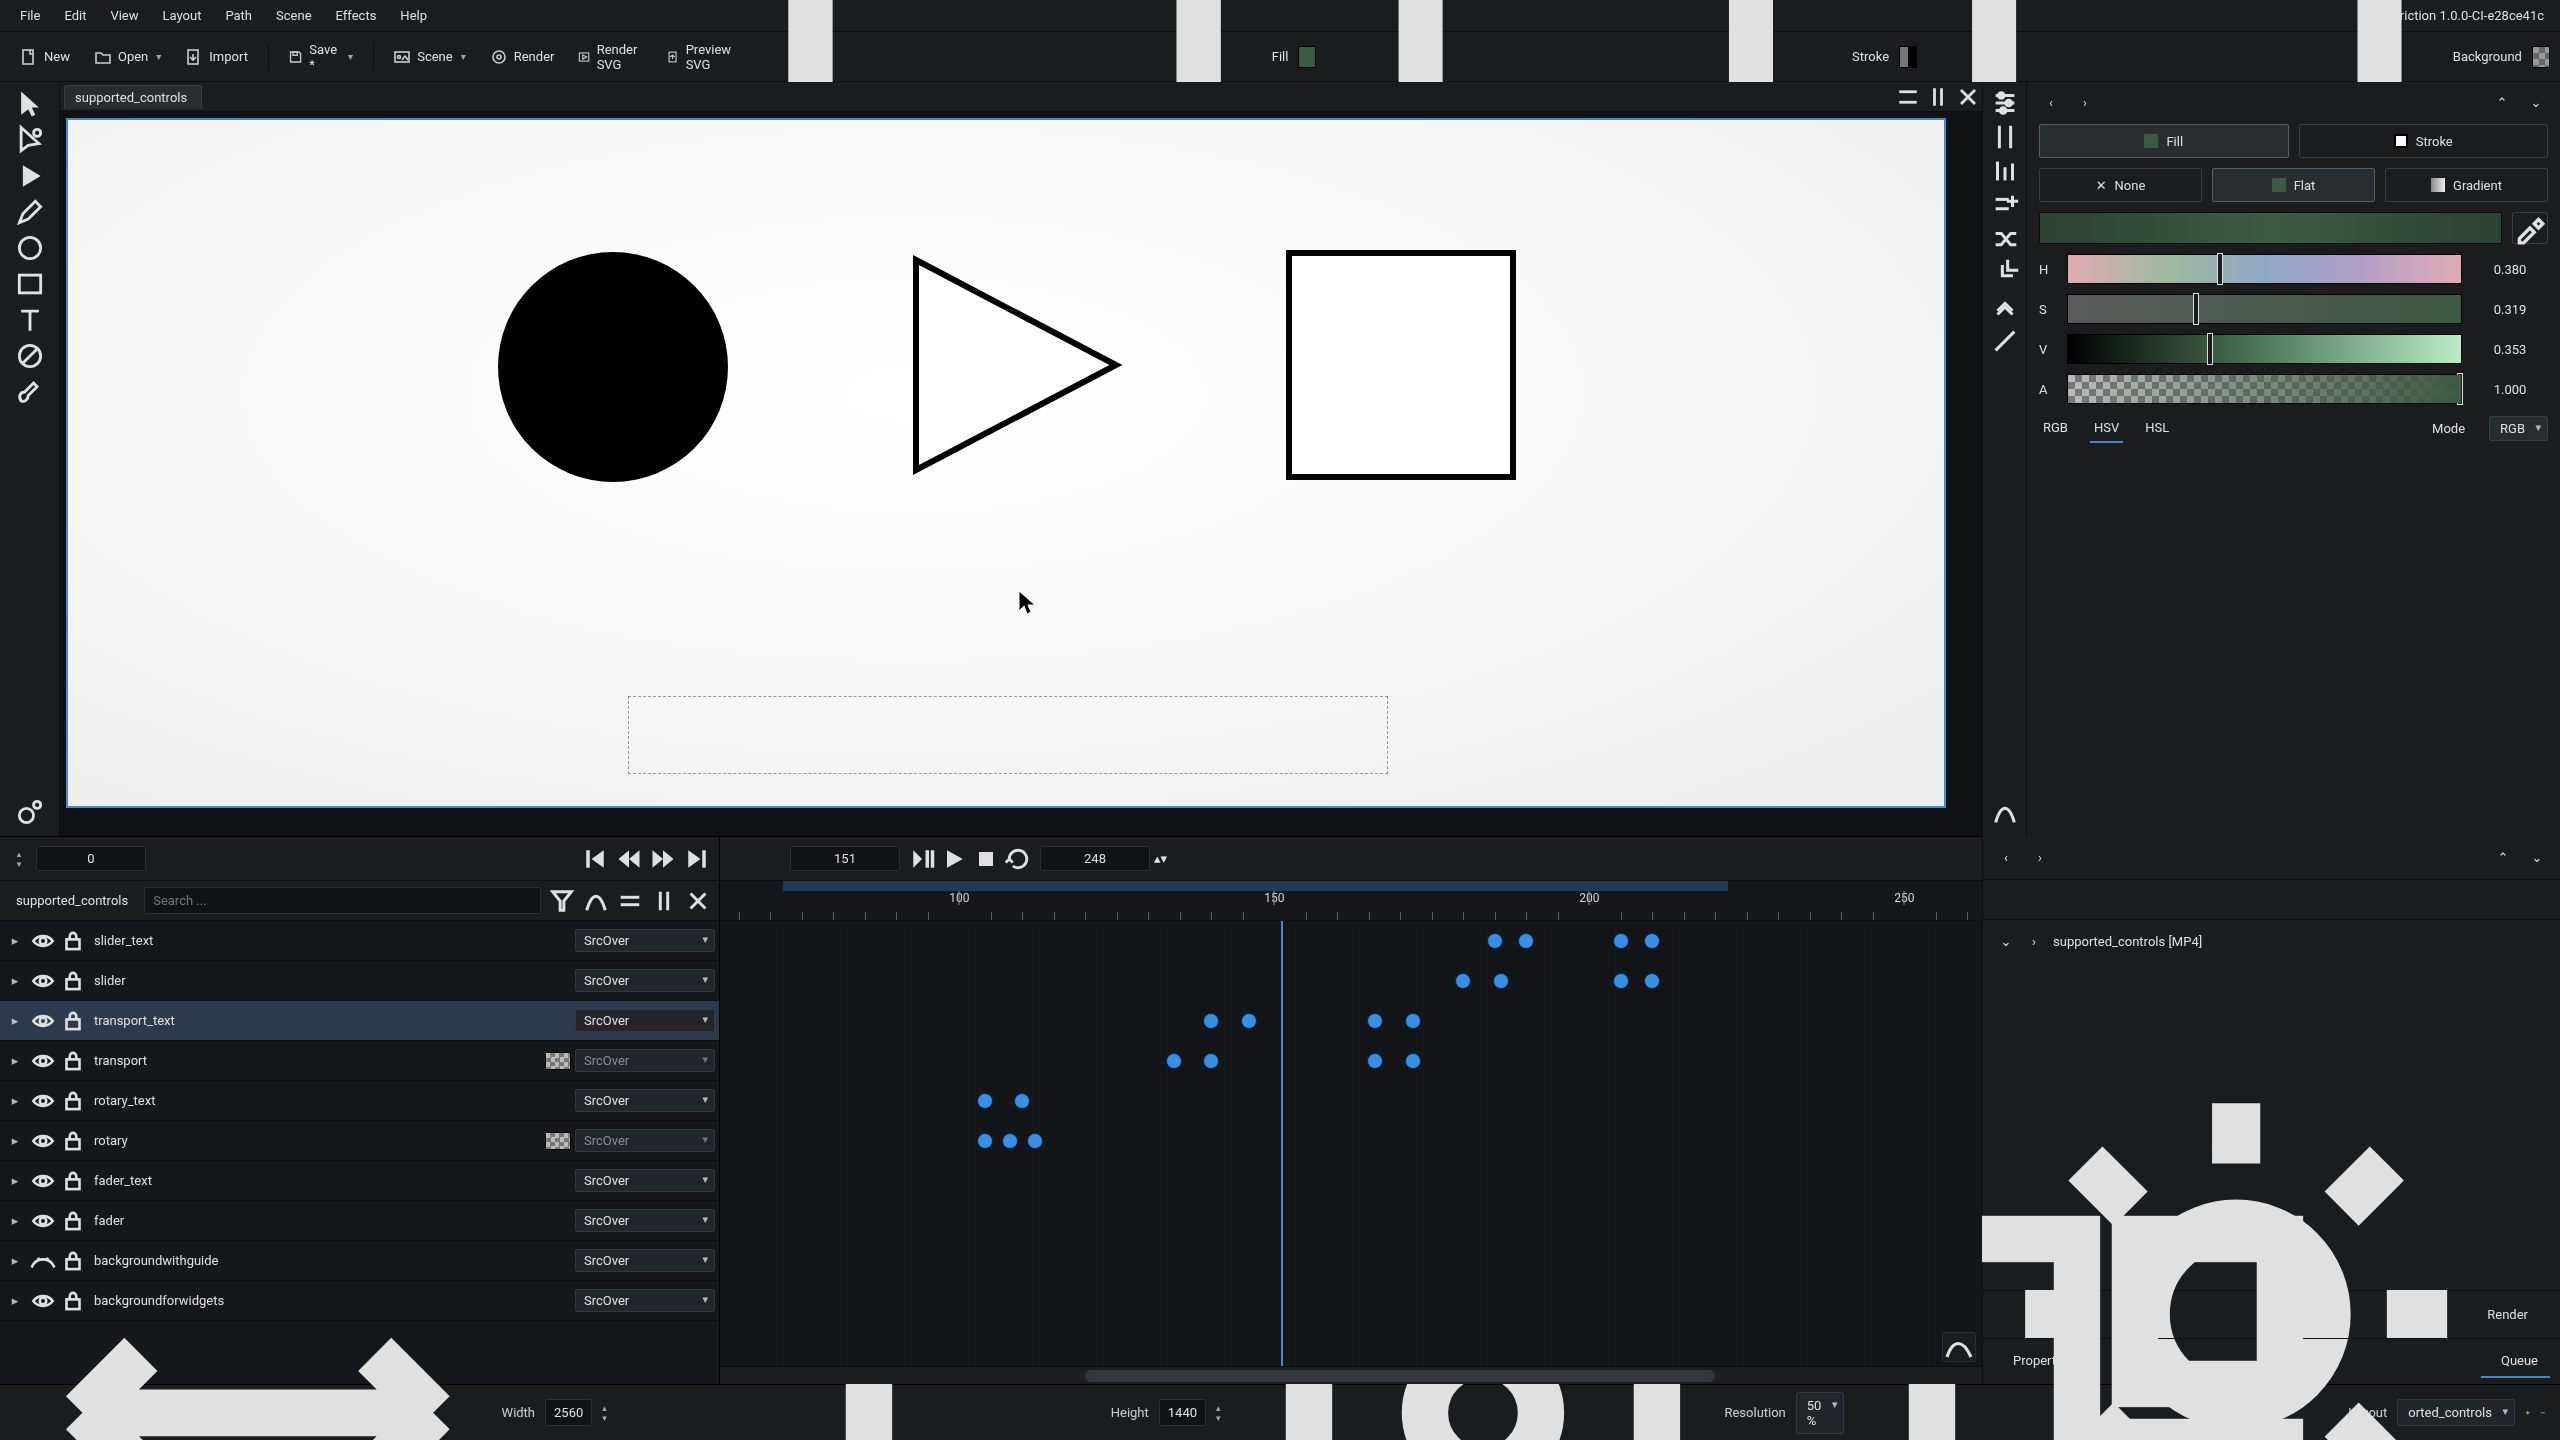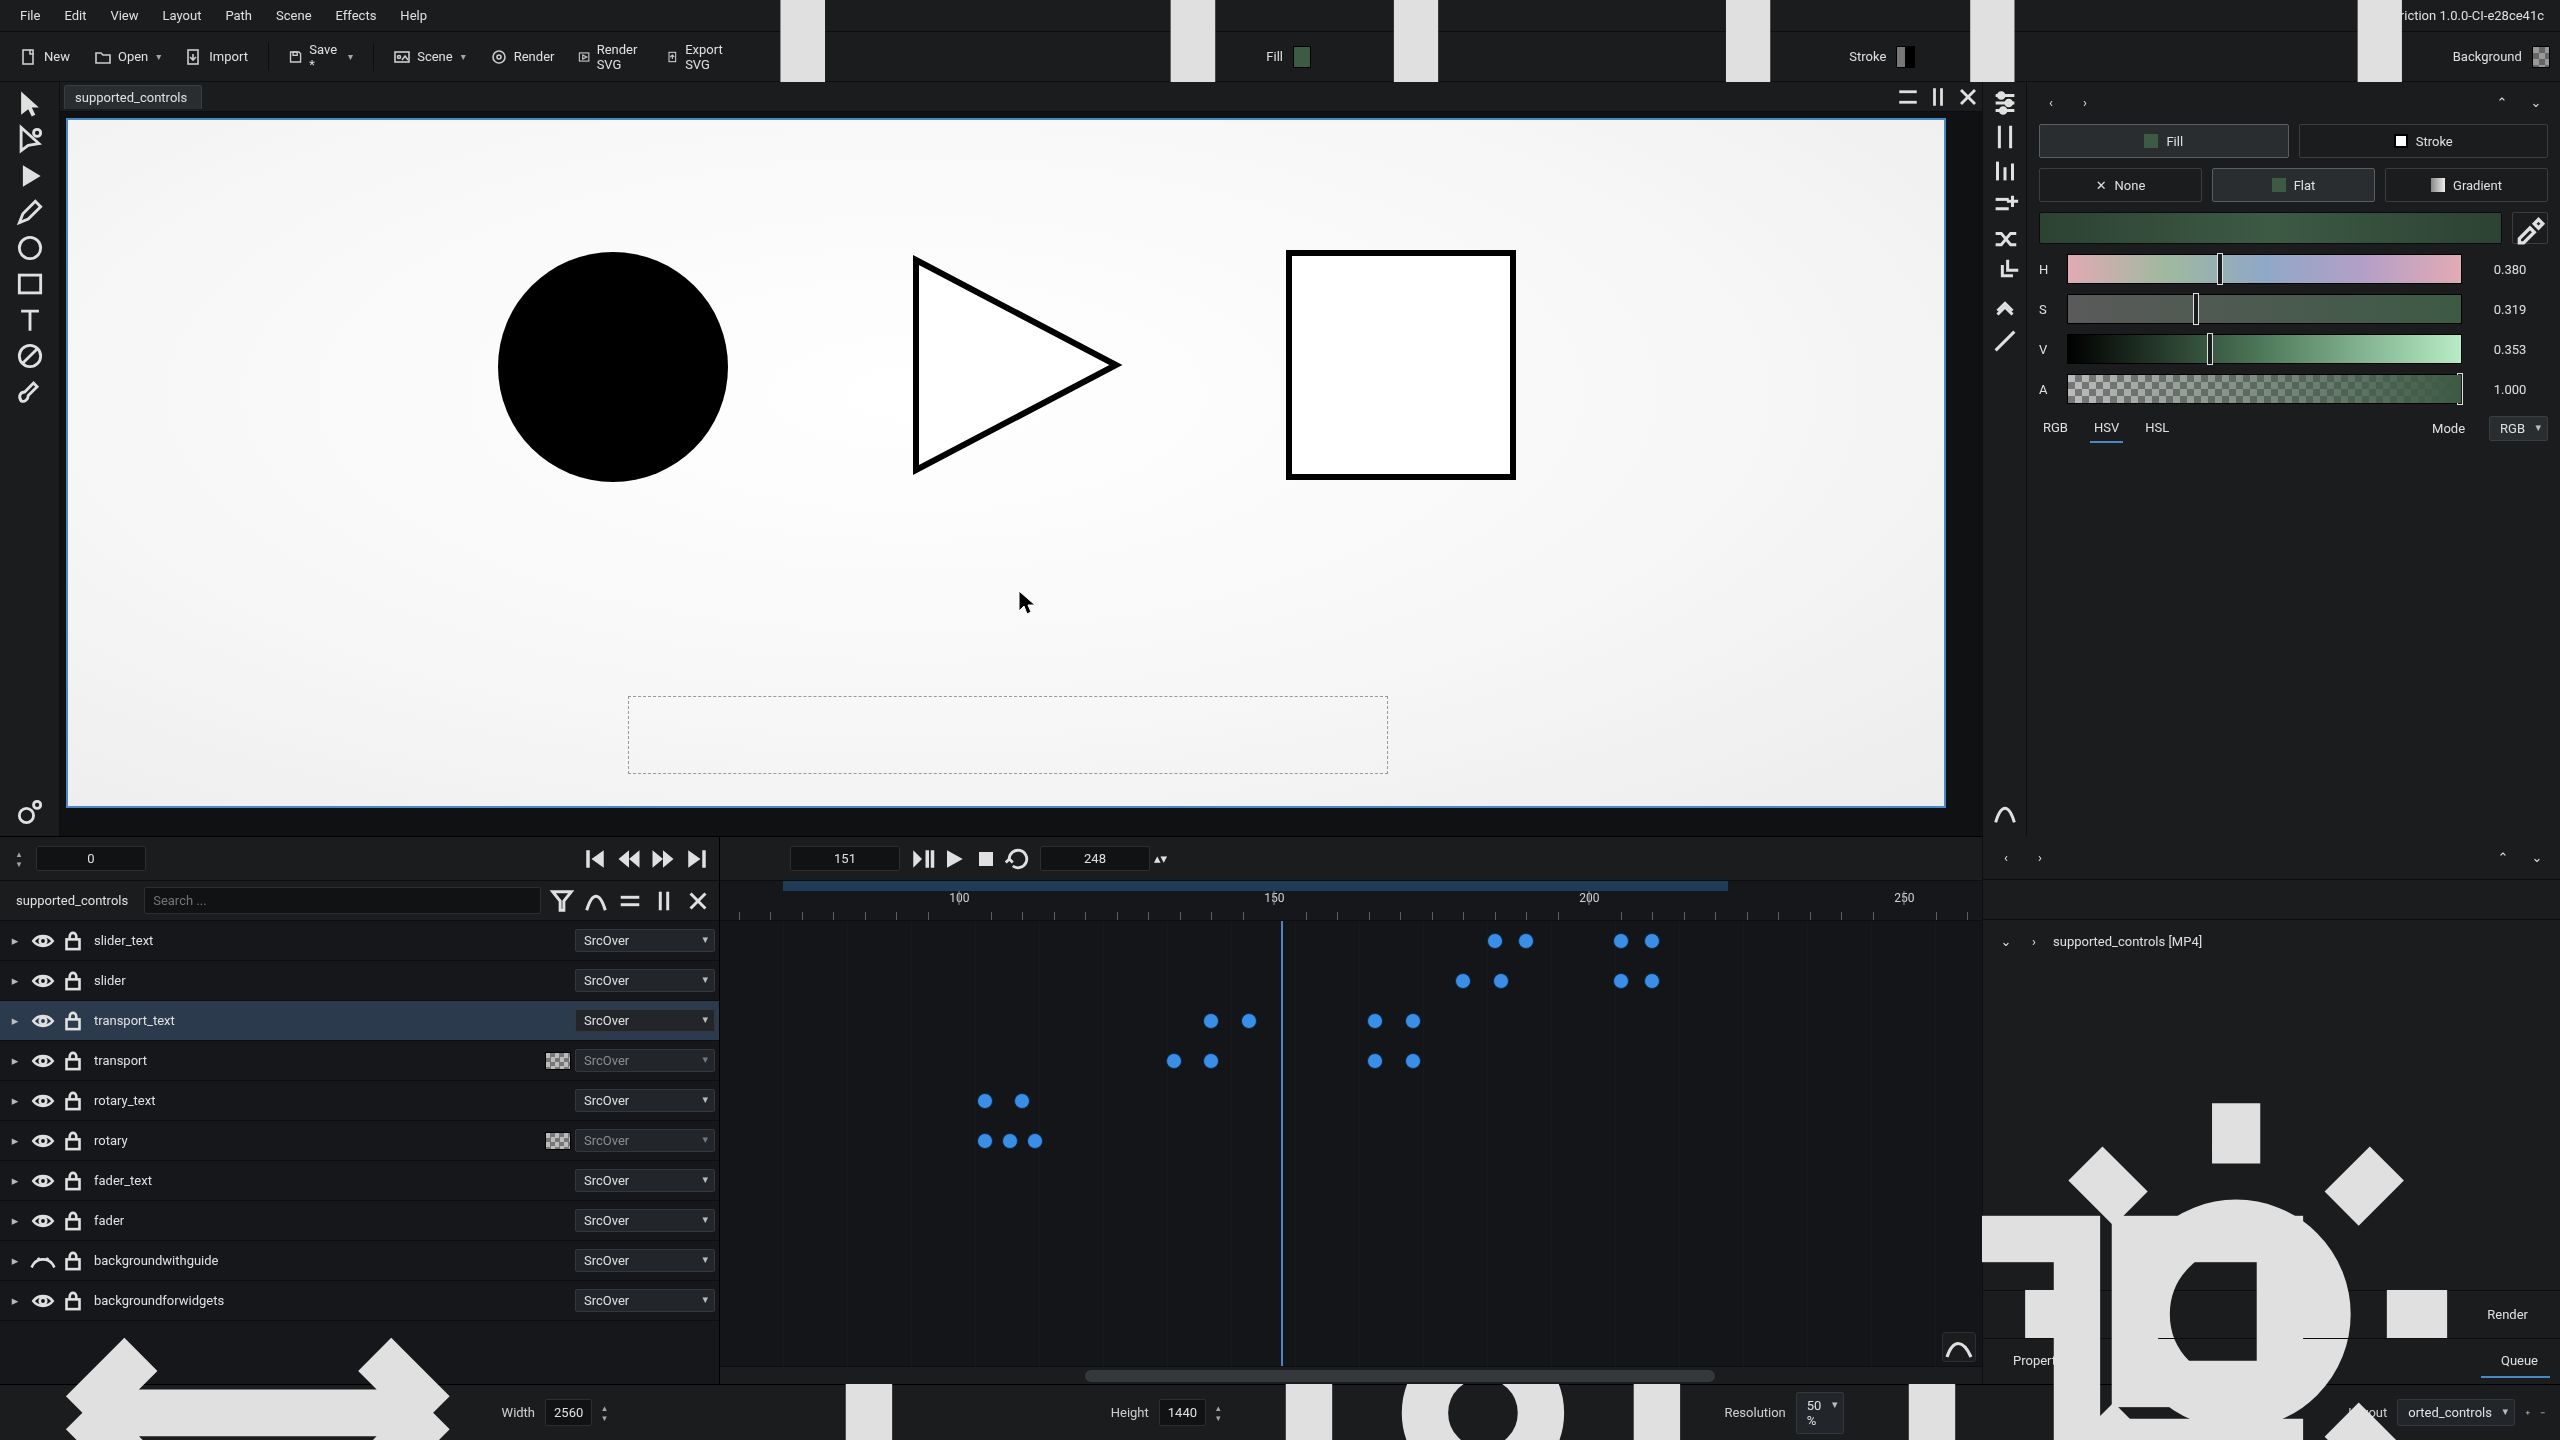--- a/index.html
+++ b/index.html
@@ -247,21 +247,21 @@
         <rect x="2" y="3" width="14" height="12"></rect>
         <polygon points="7,6 13,9 7,12"></polygon>
       </svg>
     <span>Render SVG</span>
   </div>
   <div class="tbtn">
     <svg class="ico" viewBox="0 0 18 18">
         <rect x="3" y="2" width="10" height="14"></rect>
         <path d="M8 12V6M5 9l3-3 3 3"></path>
       </svg>
-    <span>Export SVG</span>
+    <span>Preview SVG</span>
   </div>
   <div class="grow"></div>
   <svg class="ico" viewBox="0 0 18 18">
       <rect x="2" y="2" width="14" height="14" fill="#3d5a45" stroke="none"></rect>
     </svg>
   <span class="swatch-lbl">Fill</span>
   <div class="swatch fill"></div>
   <svg class="ico" viewBox="0 0 18 18" style="margin-left:18px">
       <rect x="3" y="3" width="12" height="12"></rect>
     </svg>

